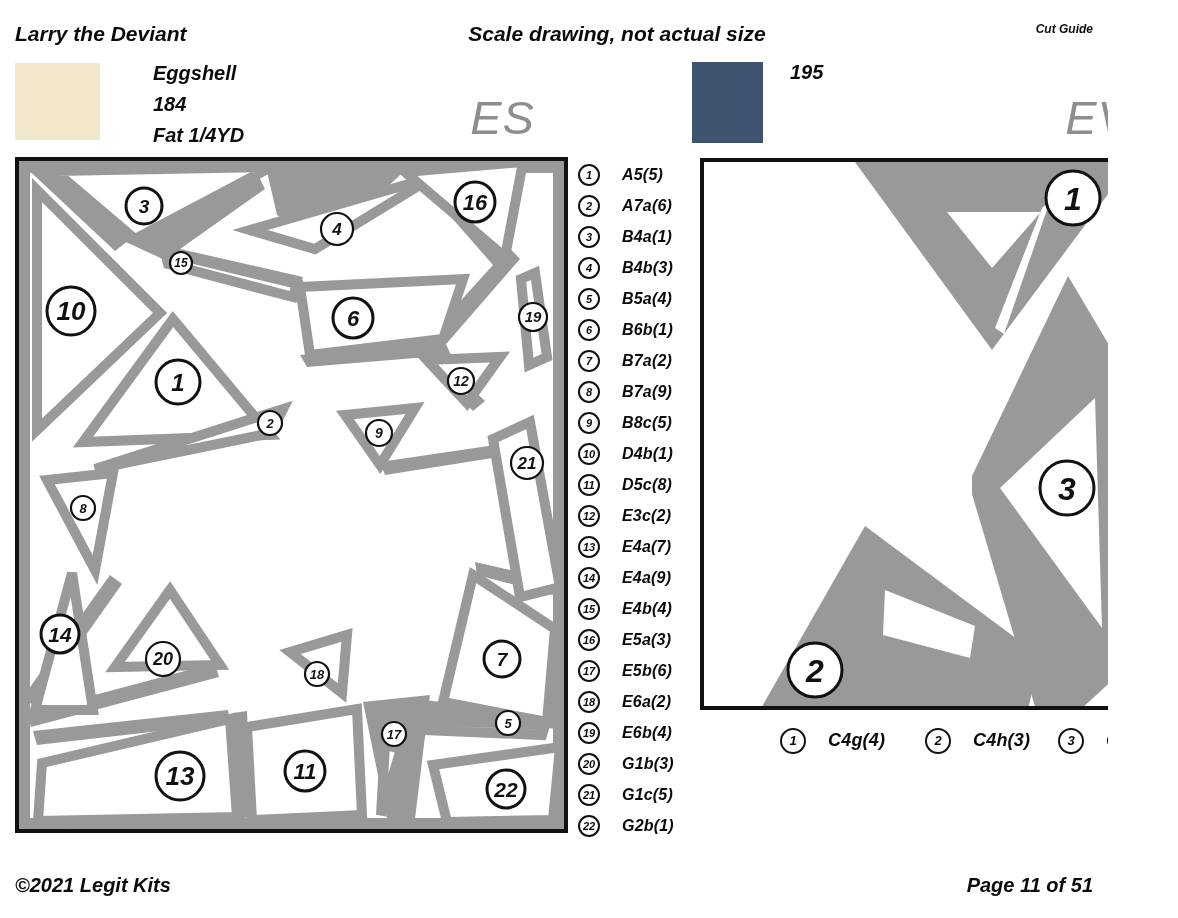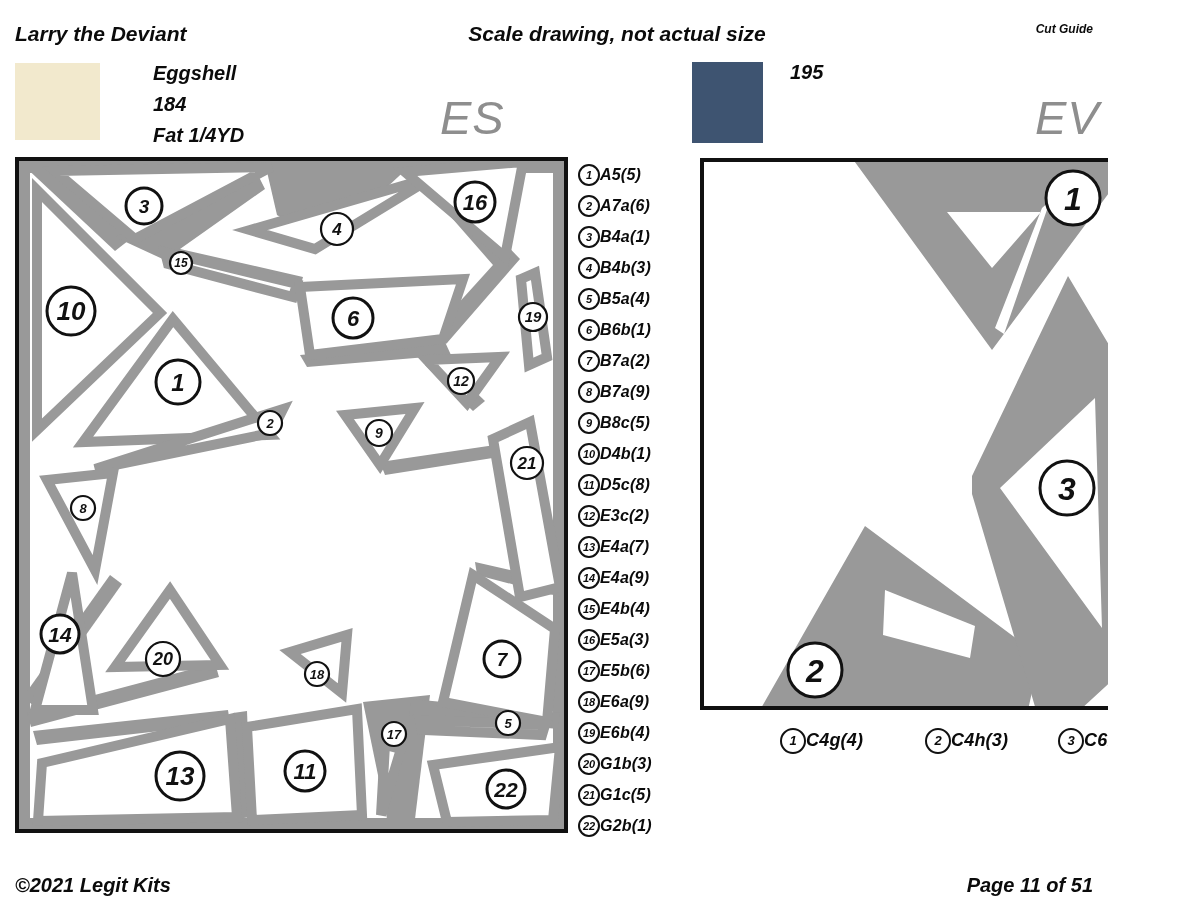--- a/index.html
+++ b/index.html
@@ -10,30 +10,30 @@
   .abs{position:absolute;}
   .pattern-name{left:15px;top:22px;font-size:21px;font-weight:bold;}
   .center-note{left:0;top:22px;width:1178px;text-align:center;font-size:21px;font-weight:bold;margin-left:28px;}
   .cut-guide{right:15px;top:22px;font-size:12px;font-weight:bold;}
   .swatch{border:0;}
   .swatch-es{left:15px;top:63px;width:85px;height:77px;}
   .swatch-ev{left:692px;top:62px;width:71px;height:81px;}
   .fabric-lines{font-size:20px;font-weight:bold;line-height:31px;}
   .fabric-es{left:108px;top:58px;margin-left:45px;}
   .fabric-ev{left:790px;top:57px;}
-  .panel-code{font-size:47px;font-weight:500;color:#8e8e8e;letter-spacing:1px;text-align:left;}
+  .panel-code{font-size:47px;font-weight:500;color:#8e8e8e;letter-spacing:1px;text-align:center;}
   .code-es{left:440px;top:90px;width:125px;}
   .code-ev{left:1035px;top:90px;width:125px;}
   .legend-col{left:578px;top:159px;width:120px;}
   .legend-row{display:flex;align-items:center;height:31px;}
   .badge{
     box-sizing:border-box;flex:0 0 auto;width:22px;height:22px;border:2px solid #111;border-radius:50%;
     display:flex;align-items:center;justify-content:center;font-size:11px;font-weight:bold;background:#fff;
   }
-  .legend-label{margin-left:0;font-size:16px;font-weight:bold;letter-spacing:0.2px;}
+  .legend-label{margin-left:22px;font-size:16px;font-weight:bold;letter-spacing:0.2px;}
   .ev-legend{left:700px;top:725px;width:460px;height:34px;}
   .ev-legend .legend-item{position:absolute;display:flex;align-items:center;}
   .ev-legend .badge{width:26px;height:26px;font-size:13px;}
   .ev-legend .legend-label{font-size:18px;}
   .footer-left{left:15px;top:874px;font-size:20px;font-weight:bold;}
   .footer-right{right:15px;top:874px;font-size:20px;font-weight:bold;margin-left:43px;}
   svg .gfill{fill:#999999;stroke:none;}
   svg .piece{fill:#ffffff;stroke:#999999;stroke-width:10;stroke-linejoin:miter;}
   svg .frame{fill:none;stroke:#111111;stroke-width:4;}
   svg .marker-circle{fill:#ffffff;stroke:#111111;}
@@ -218,21 +218,21 @@
       <div class="legend-row">
         <span class="badge">16</span>
         <span class="legend-label">E5a(3)</span>
       </div>
       <div class="legend-row">
         <span class="badge">17</span>
         <span class="legend-label">E5b(6)</span>
       </div>
       <div class="legend-row">
         <span class="badge">18</span>
-        <span class="legend-label">E6a(9)</span>
+        <span class="legend-label">E6a(2)</span>
       </div>
       <div class="legend-row">
         <span class="badge">19</span>
         <span class="legend-label">E6b(4)</span>
       </div>
       <div class="legend-row">
         <span class="badge">20</span>
         <span class="legend-label">G1b(3)</span>
       </div>
       <div class="legend-row">

